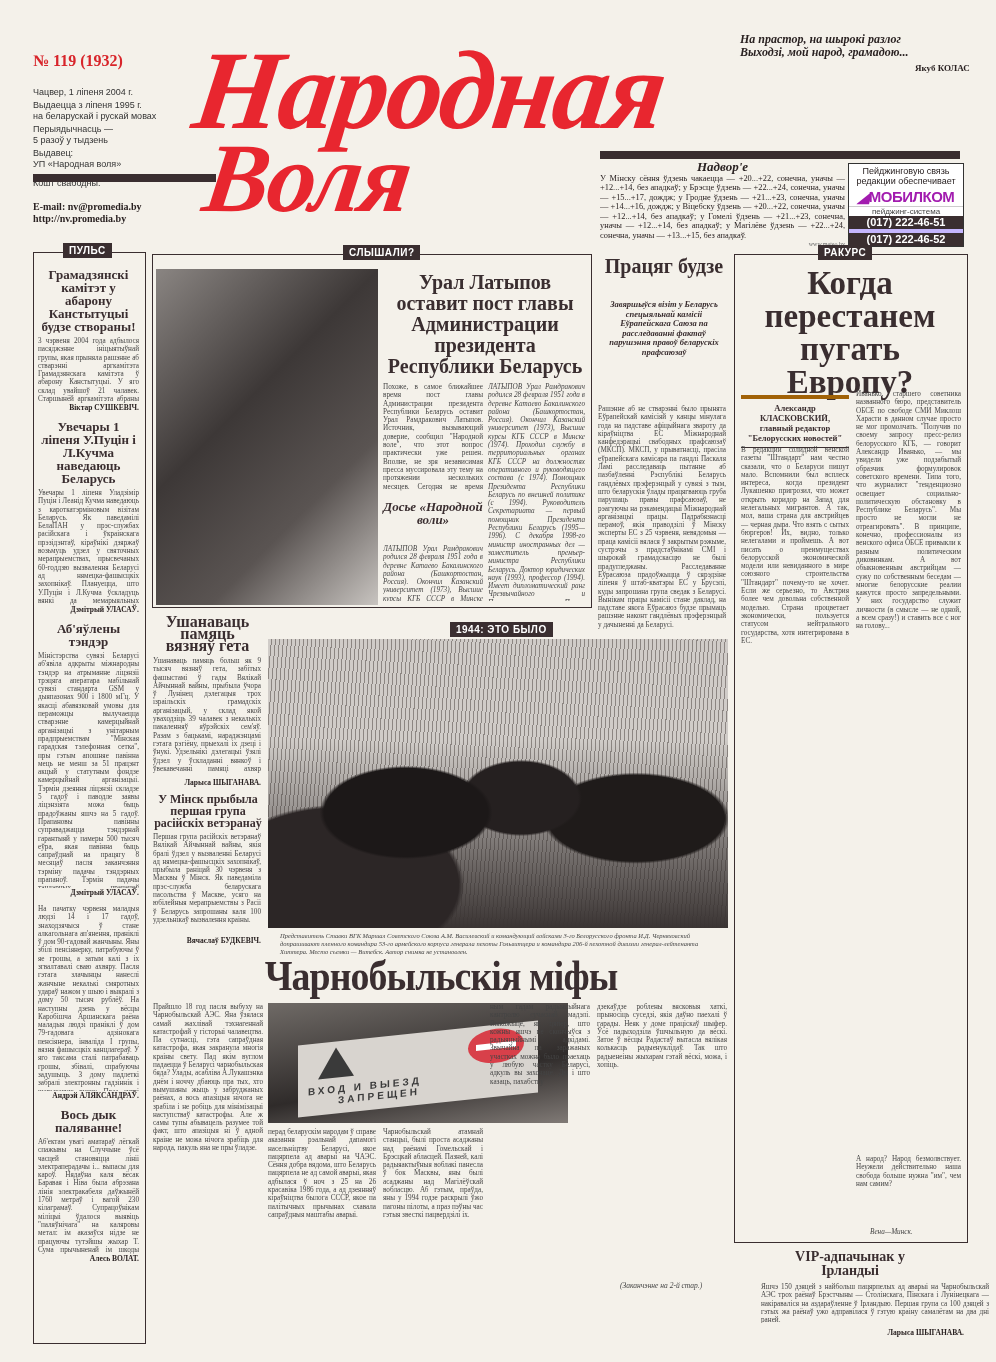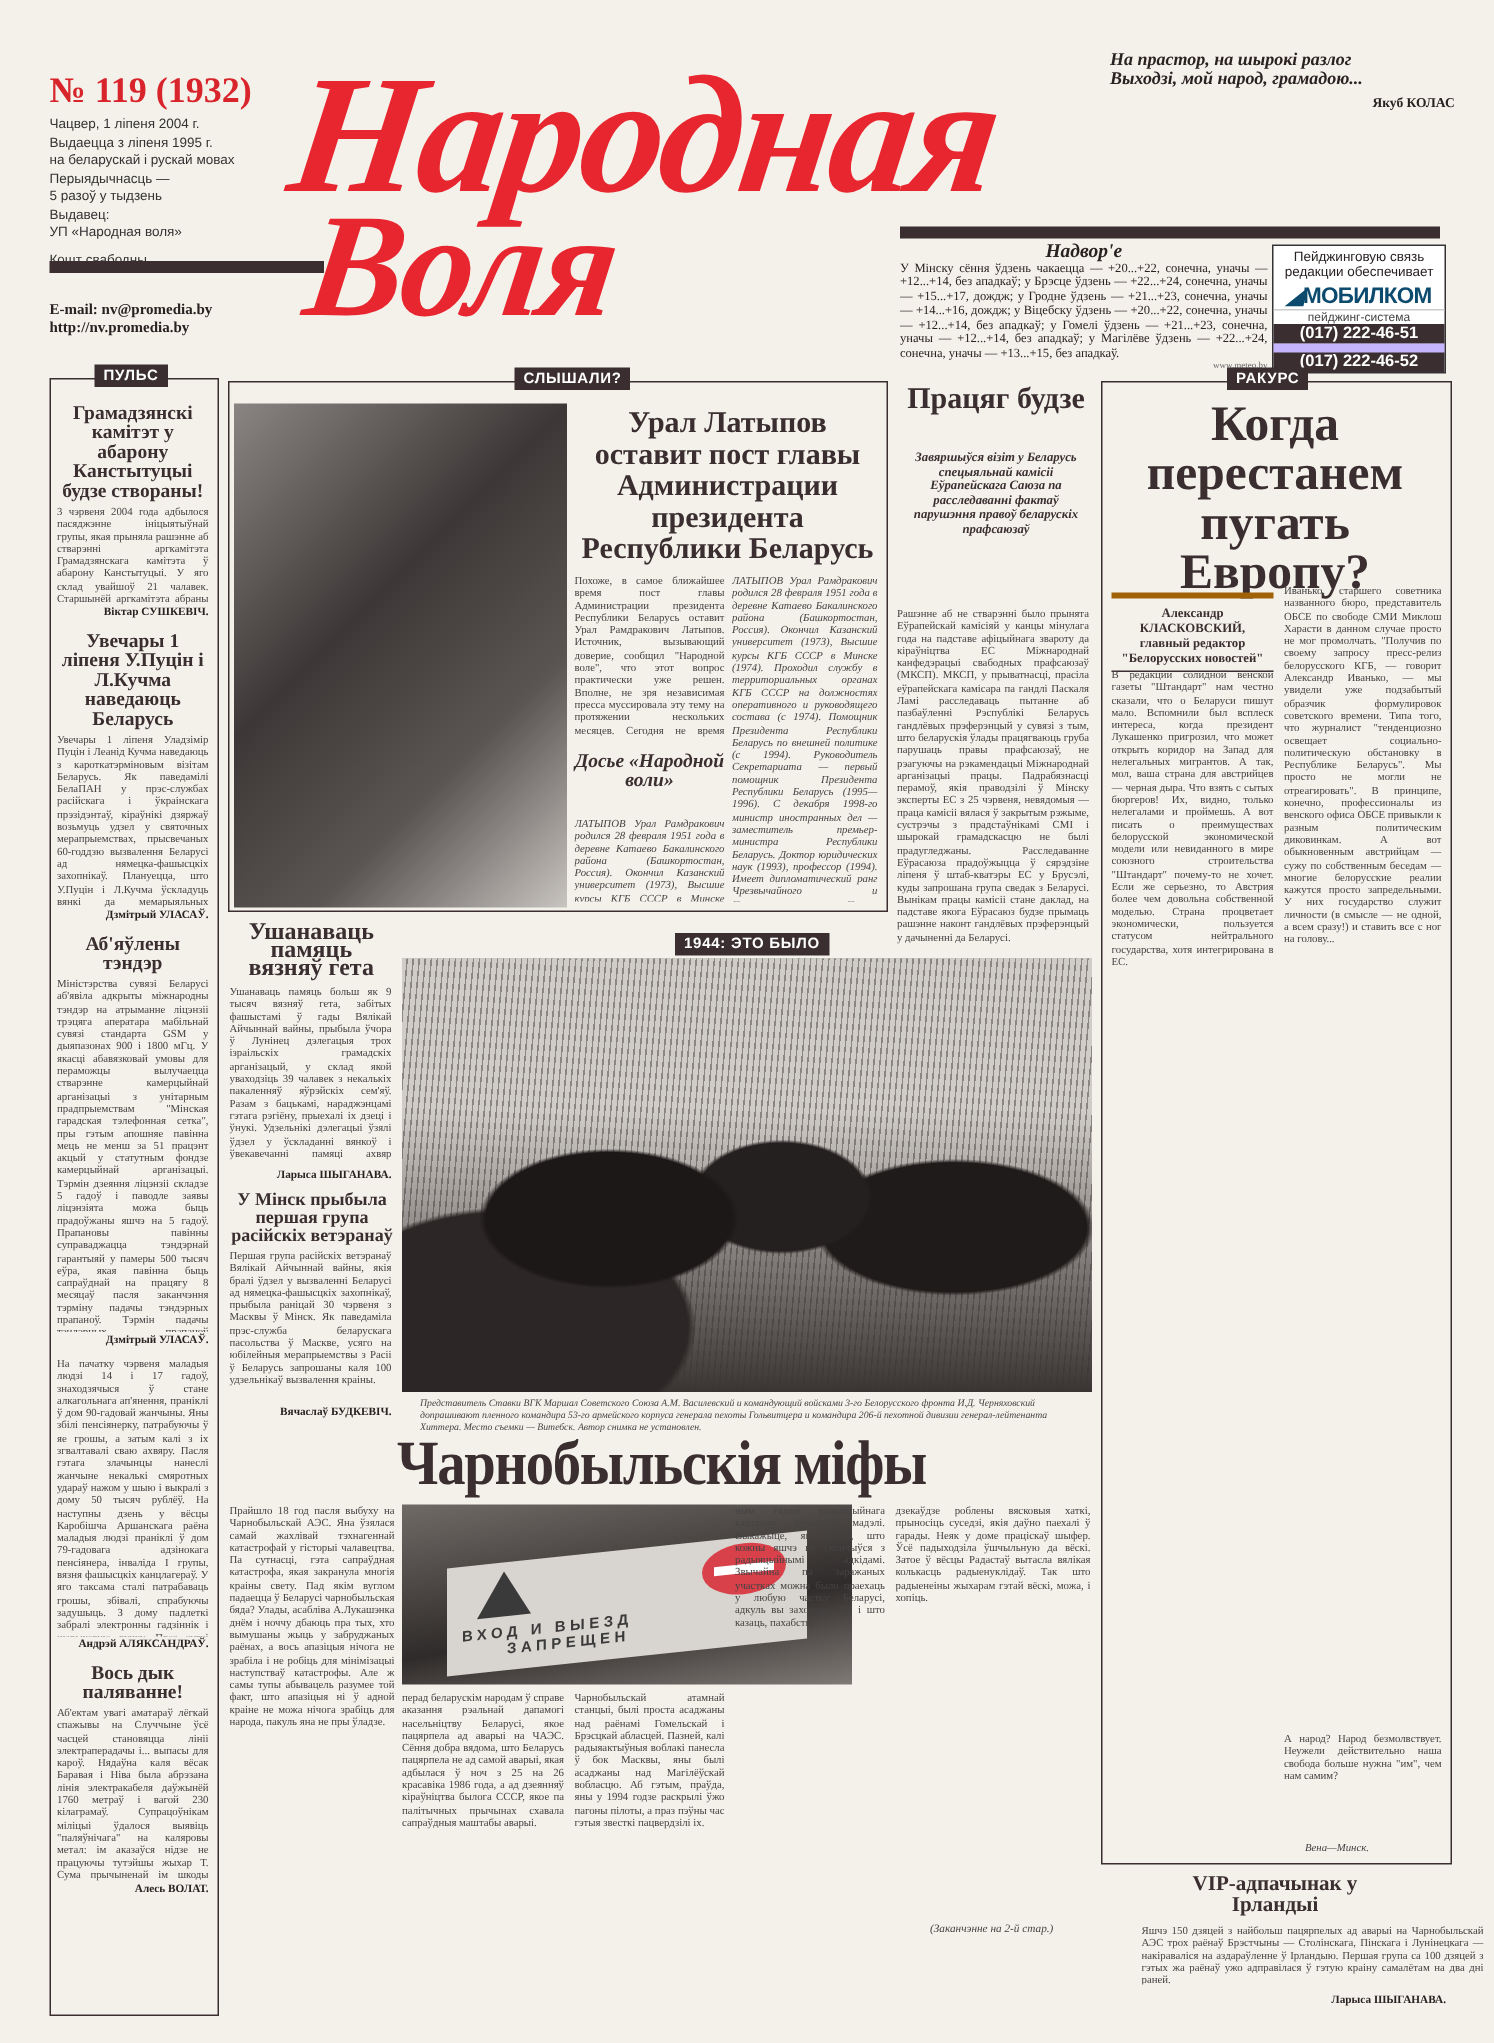--- a/index.html
+++ b/index.html
@@ -1,33 +1,33 @@
 <!DOCTYPE html>
 <html><head>
 <meta charset="utf-8">
 <style>
   html,body{margin:0;padding:0;}
   body{width:996px;height:1362px;background:#f4f1ea;font-family:"Liberation Serif",serif;color:#2a2222;position:relative;overflow:hidden;}
   .abs{position:absolute;}
   .masthead-info{left:33px;top:48px;width:170px;font-family:"Liberation Sans",sans-serif;font-size:9px;line-height:11px;color:#333;}
-  .issue{font-family:"Liberation Serif",serif;font-weight:bold;font-size:24px;color:#d8252b;margin-bottom:3px;line-height:26px;}
+  .issue{font-family:"Liberation Serif",serif;font-weight:bold;font-size:16px;color:#d8252b;margin-bottom:13px;line-height:26px;}
   .mi-line{margin-bottom:2px;}
   .mi-gap{height:6px;}
   .logo1{left:195px;top:40px;font-family:"Liberation Serif",serif;font-style:italic;font-weight:bold;font-size:112px;color:#e8262f;letter-spacing:-2px;line-height:100px;transform:skewX(-8deg);}
   .logo2{left:205px;top:130px;font-family:"Liberation Serif",serif;font-style:italic;font-weight:bold;font-size:98px;color:#e8262f;letter-spacing:-2px;line-height:96px;transform:skewX(-8deg);}
   .bar{background:#3a2e30;height:8px;}
   .email{left:33px;top:201px;font-family:"Liberation Serif",serif;font-weight:bold;font-size:10px;line-height:12px;color:#2a2222;}
   .quote{left:740px;top:33px;font-style:italic;font-weight:bold;font-size:12px;line-height:13px;width:200px;}
   .quote-author{left:915px;top:63px;font-weight:bold;font-size:9px;}
   .weather-box{left:600px;top:162px;width:245px;font-size:8.4px;line-height:9.5px;text-align:justify;}
   .weather-title{text-align:center;font-style:italic;font-weight:bold;font-size:13px;margin-bottom:2px;}
   .src{text-align:right;font-size:6px;color:#666;}
   .ad{left:848px;top:163px;width:114px;border:1px solid #333;background:#fff;font-family:"Liberation Sans",sans-serif;}
   .ad-top{font-size:9px;text-align:center;line-height:10px;padding:2px 0;}
-  .ad-logo{font-weight:bold;font-size:15px;text-align:center;color:#0c4a6e;letter-spacing:-0.5px;}
+  .ad-logo{font-weight:bold;font-size:15px;text-align:center;color:#a21caf;letter-spacing:-0.5px;}
   .ad-sub{font-size:8px;text-align:center;color:#444;border-top:1px solid #ccc;}
   .ad-phone{background:#3a2e30;color:#fff;font-weight:bold;font-size:11px;text-align:center;line-height:13px;}
   .tag{background:#3a2e30;color:#fff;font-family:"Liberation Sans",sans-serif;font-weight:bold;font-size:10px;padding:2px 6px;letter-spacing:0.5px;}
   .box{border:1.5px solid #3a2e30;}
   .h-small{font-weight:bold;text-align:center;color:#3a2e30;}
   .text{font-size:7.2px;line-height:8.3px;text-align:justify;color:#444;}
   .author{font-weight:bold;text-align:right;font-size:7.5px;}
   .photo{background:linear-gradient(135deg,#8a8582 0%,#3d3837 40%,#5a5452 70%,#c8c4c0 100%);}
   .photo2{background:repeating-linear-gradient(95deg,#d0ccc8 0 3px,#8c8682 3px 4px),#9a948f;}
   .people{background:radial-gradient(ellipse at 30% 60%,#1c1818 0 18%,transparent 19%),radial-gradient(ellipse at 55% 55%,#252020 0 16%,transparent 17%),radial-gradient(ellipse at 80% 62%,#1f1b1a 0 17%,transparent 18%),radial-gradient(ellipse at 15% 85%,#2c2626 0 22%,transparent 23%),linear-gradient(180deg,transparent 35%,#3a3433 100%);}
@@ -68,21 +68,21 @@
   <div class="weather-title">Надвор'е</div>
   <div>У Мінску сёння ўдзень чакаецца — +20...+22, сонечна, уначы — +12...+14, без ападкаў; у Брэсце ўдзень — +22...+24, сонечна, уначы — +15...+17, дождж; у Гродне ўдзень — +21...+23, сонечна, уначы — +14...+16, дождж; у Віцебску ўдзень — +20...+22, сонечна, уначы — +12...+14, без ападкаў; у Гомелі ўдзень — +21...+23, сонечна, уначы — +12...+14, без ападкаў; у Магілёве ўдзень — +22...+24, сонечна, уначы — +13...+15, без ападкаў.</div>
   <div class="src">www.meteo.by</div>
 </div>
 
 <div class="abs ad">
   <div class="ad-top">Пейджинговую связь редакции обеспечивает</div>
   <div class="ad-logo"><span style="font-style:italic;">◢</span><span>МОБИЛКОМ</span></div>
   <div class="ad-sub">пейджинг-система</div>
   <div class="ad-phone">(017) 222-46-51</div>
-  <div class="ad-phone" style="border-top:6px solid #c4b5fd;">(017) 222-46-52</div>
+  <div class="ad-phone" style="border-top:4px solid #c4b5fd;">(017) 222-46-52</div>
 </div>
 
 <div class="abs box" style="left:33px;top:252px;width:111px;height:1090px;"></div>
 <div class="abs tag" style="left:63px;top:243px;">ПУЛЬС</div>
 <div class="abs" style="left:38px;top:268px;width:101px;">
   <div>
     <div class="h-small" style="font-size:13px;line-height:13px;">Грамадзянскі камітэт у абарону Канстытуцыі будзе створаны!</div>
     <div class="text" style="margin-top:4px;height:66px;overflow:hidden;">3 чэрвеня 2004 года адбылося пасяджэнне ініцыятыўнай групы, якая прыняла рашэнне аб стварэнні аргкамітэта Грамадзянскага камітэта ў абарону Канстытуцыі. У яго склад увайшоў 21 чалавек. Старшынёй аргкамітэта абраны ЯРАШУК Аляксандр Ільіч.</div>
     <div class="author">Віктар СУШКЕВІЧ.</div>
   </div>

